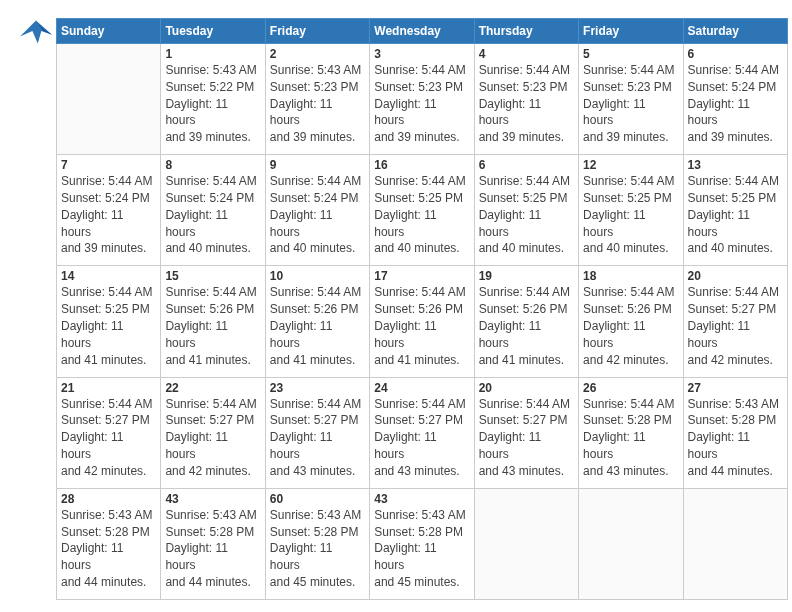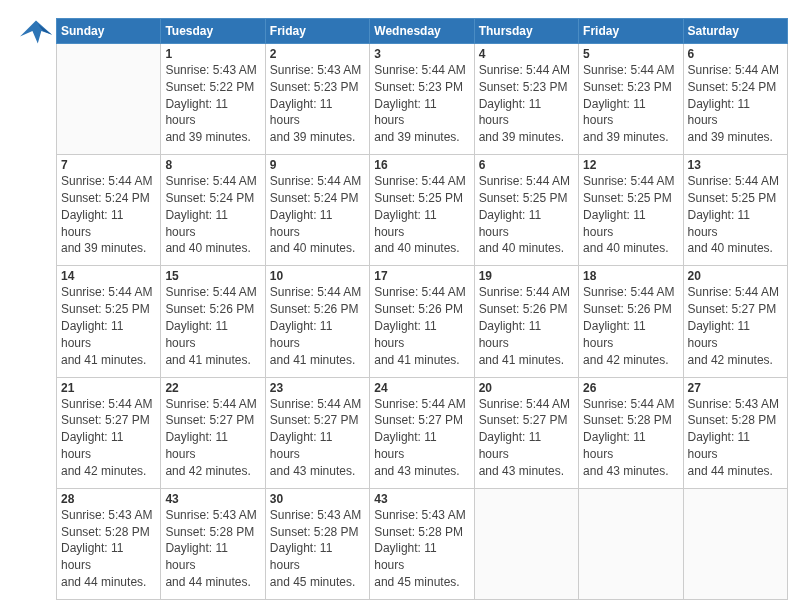--- a/index.html
+++ b/index.html
@@ -335,21 +335,21 @@
 and 44 minutes.</div>
           </td>
           <td>
             <span class="day-number">43</span>
             <div class="cell-info" style="white-space: pre-line;">Sunrise: 5:43 AM
 Sunset: 5:28 PM
 Daylight: 11 hours
 and 44 minutes.</div>
           </td>
           <td>
-            <span class="day-number">30</span>
+            <span class="day-number">60</span>
             <div class="cell-info" style="white-space: pre-line;">Sunrise: 5:43 AM
 Sunset: 5:28 PM
 Daylight: 11 hours
 and 45 minutes.</div>
           </td>
           <td>
             <span class="day-number">43</span>
             <div class="cell-info" style="white-space: pre-line;">Sunrise: 5:43 AM
 Sunset: 5:28 PM
 Daylight: 11 hours

